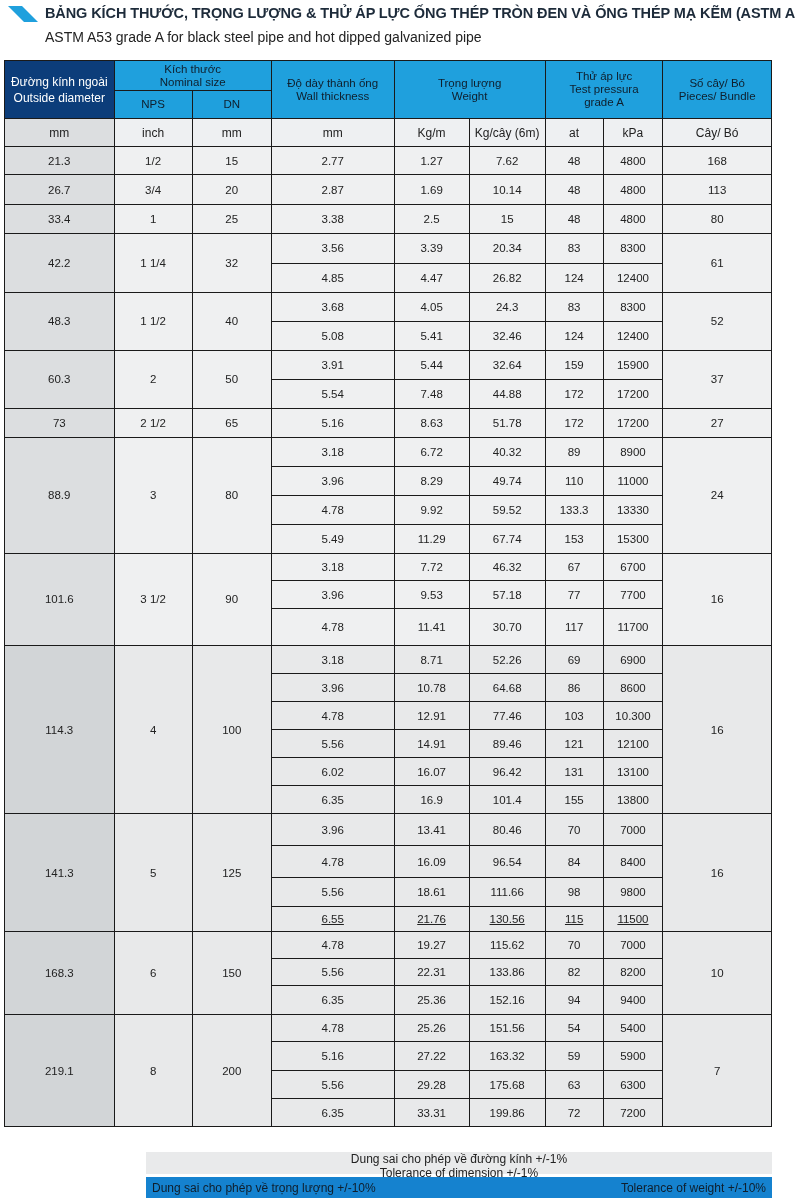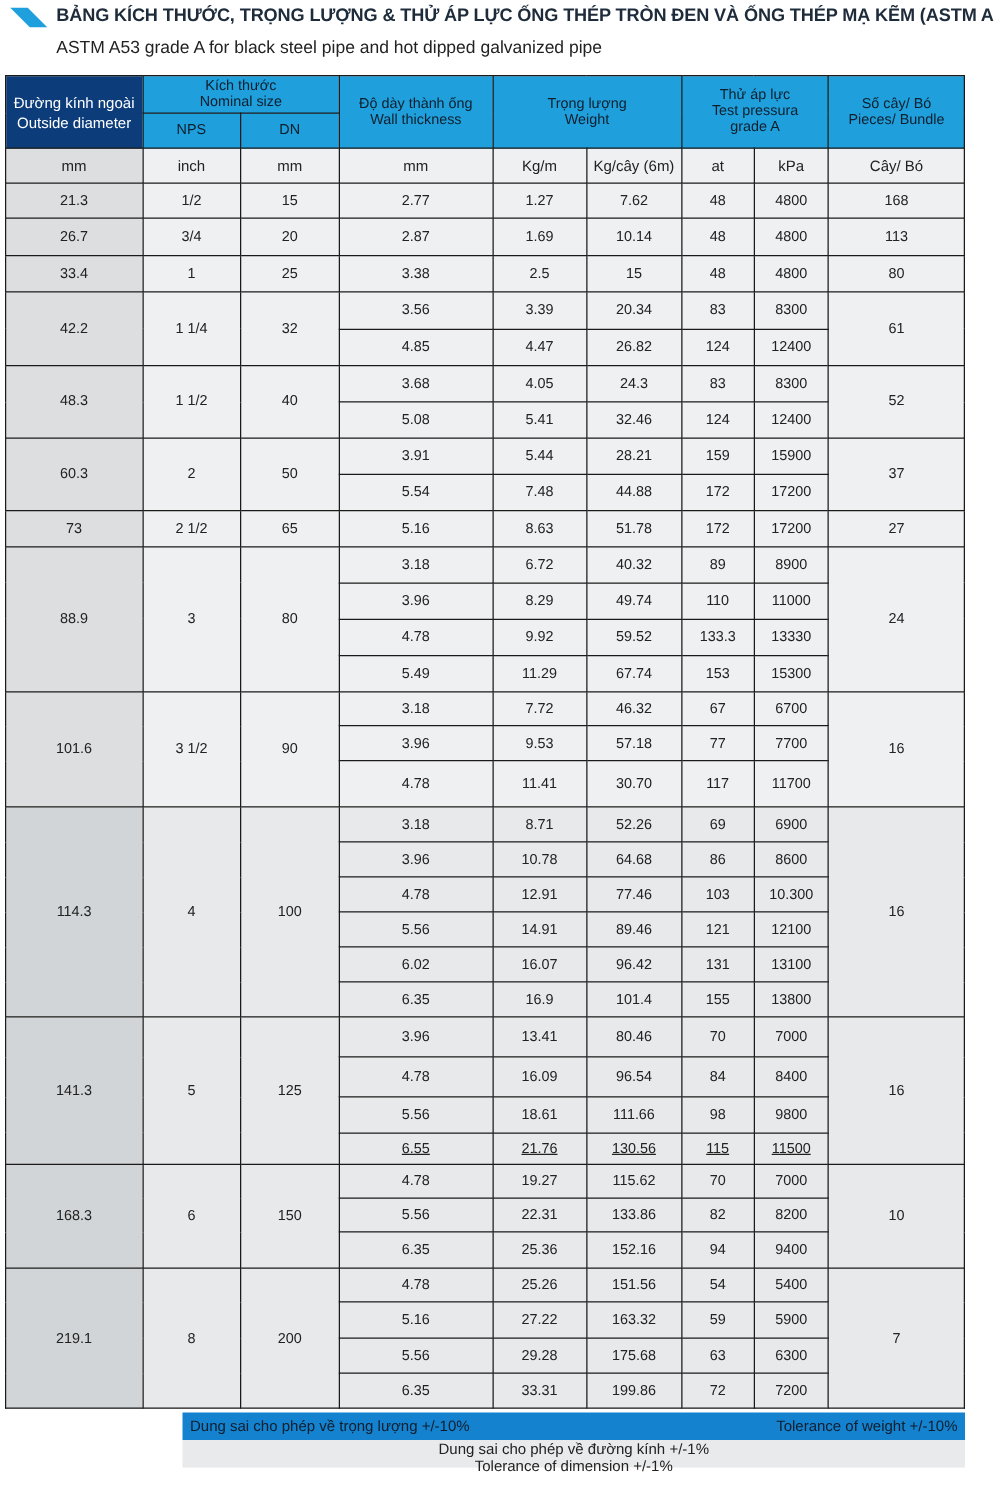--- a/index.html
+++ b/index.html
@@ -15,21 +15,21 @@
   th.hd { background: #1fa0dd; color: #0f1e2c; font-size: 11.5px; line-height: 13px; }
   th.hd-dark { background: #0c3d7a; color: #ffffff; font-size: 12px; line-height: 16px; }
   tr.units td { background: #eef0f2; height: 28px; font-size: 12px; }
   td.c-od { background: #dcdee0; }
   td.c-od.units-od { background: #dcdee0; }
   td.c { background: #eff0f1; }
   tbody tr.grp-b td.c { background: #e8e9ea; }
   tbody tr.grp-b td.c-od { background: #d2d5d7; }
   .foot { position: absolute; left: 146px; width: 626px; height: 22px; font-size: 12px; display: flex; justify-content: space-between; align-items: center; padding: 0 6px; }
   .foot1 { top: 1152px; background: #e9eaeb; color: #222; flex-direction: column; }
-  .foot2 { top: 1130px; background: #1582cf; color: #0f1e2c; }
+  .foot2 { top: 1177px; background: #1582cf; color: #0f1e2c; }
 </style>
 </head>
 <body>
 
 <div class="title-wrap">
   <svg class="logo" viewBox="0 0 32 16">
     <polygon points="0,0 14,0 30,16 16,16" fill="#1fa0dd"></polygon>
   </svg>
   <div class="title">BẢNG KÍCH THƯỚC, TRỌNG LƯỢNG &amp; THỬ ÁP LỰC ỐNG THÉP TRÒN ĐEN VÀ ỐNG THÉP MẠ KẼM (ASTM A</div>
   <div class="subtitle">ASTM A53 grade A for black steel pipe and hot dipped galvanized pipe</div>
@@ -160,21 +160,21 @@
         <td class="c">32.46</td>
         <td class="c">124</td>
         <td class="c">12400</td>
       </tr>
       <tr class="grp-a" style="height: 29px;">
         <td class="c-od" rowspan="2">60.3</td>
         <td class="c" rowspan="2">2</td>
         <td class="c" rowspan="2">50</td>
         <td class="c">3.91</td>
         <td class="c">5.44</td>
-        <td class="c">28.21</td>
+        <td class="c">32.64</td>
         <td class="c">159</td>
         <td class="c">15900</td>
         <td class="c" rowspan="2">37</td>
       </tr>
       <tr class="grp-a" style="height: 28.5px;">
         <td class="c">5.54</td>
         <td class="c">7.48</td>
         <td class="c">44.88</td>
         <td class="c">172</td>
         <td class="c">17200</td>

